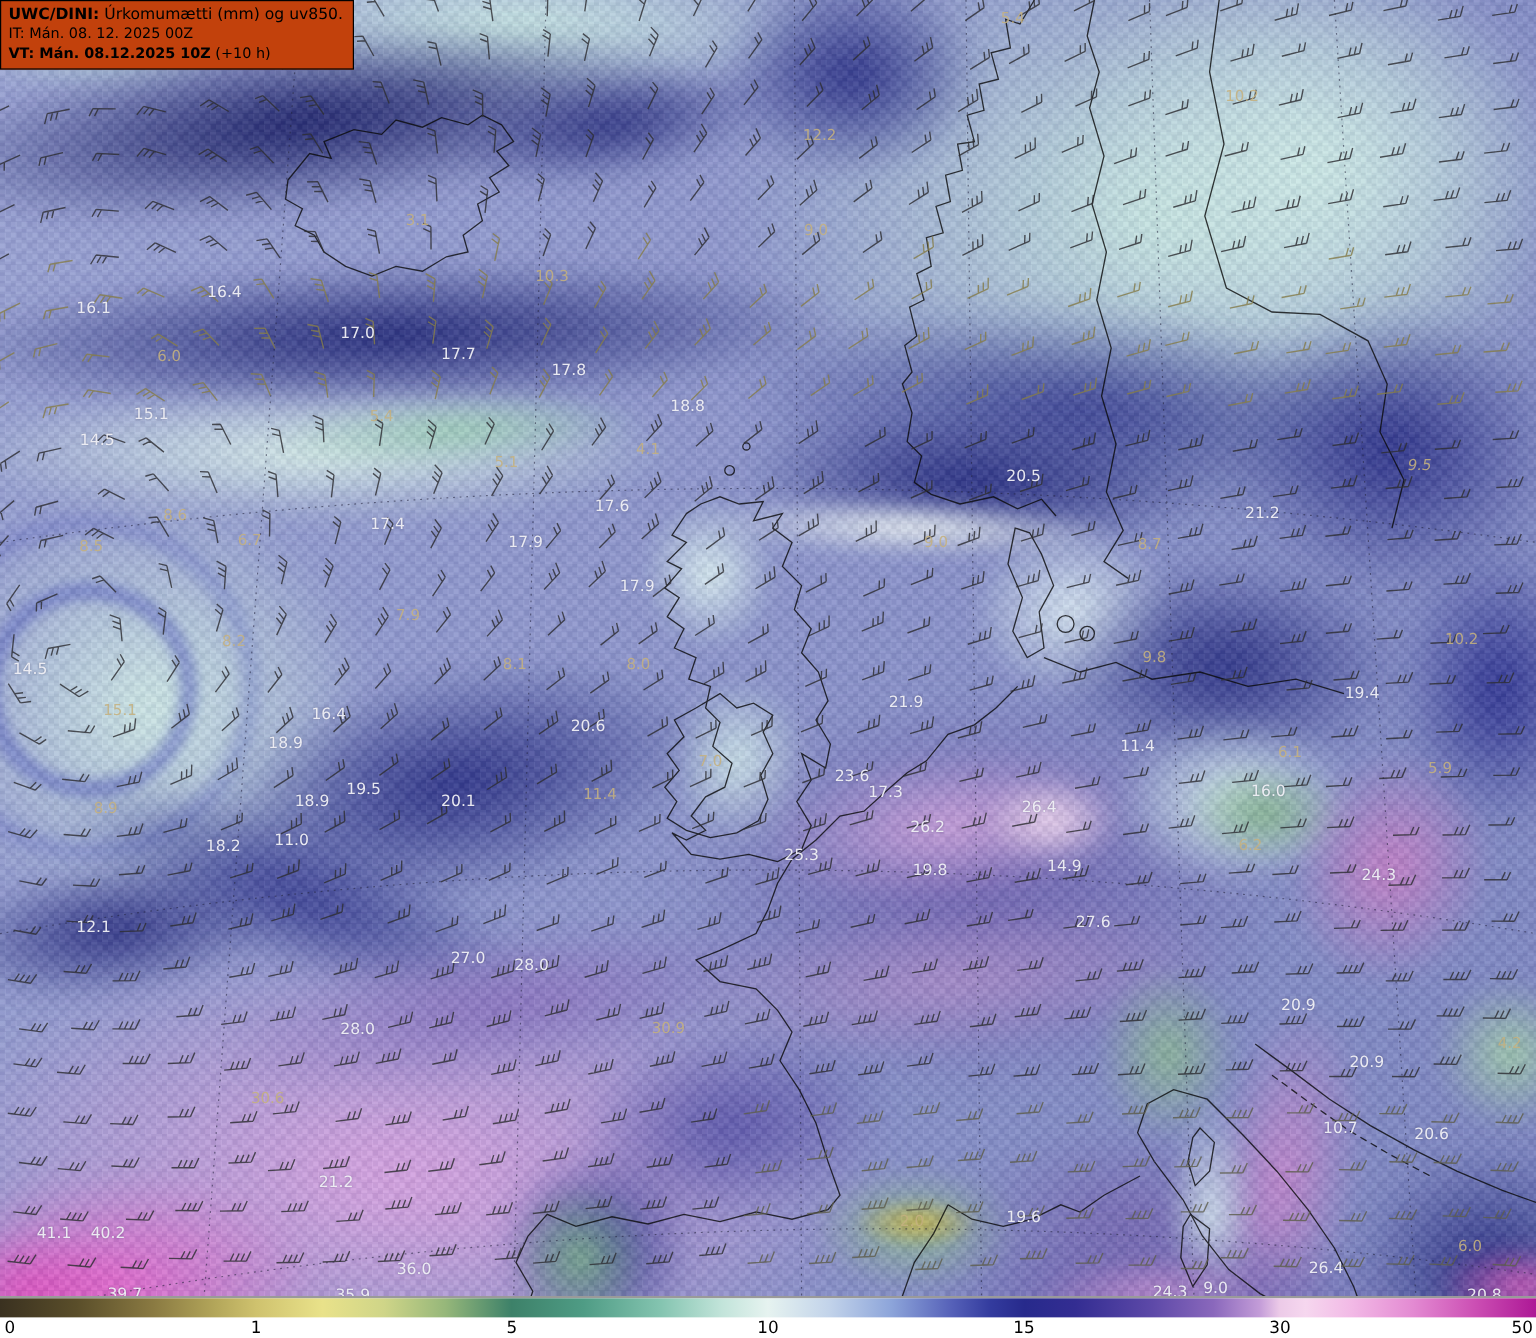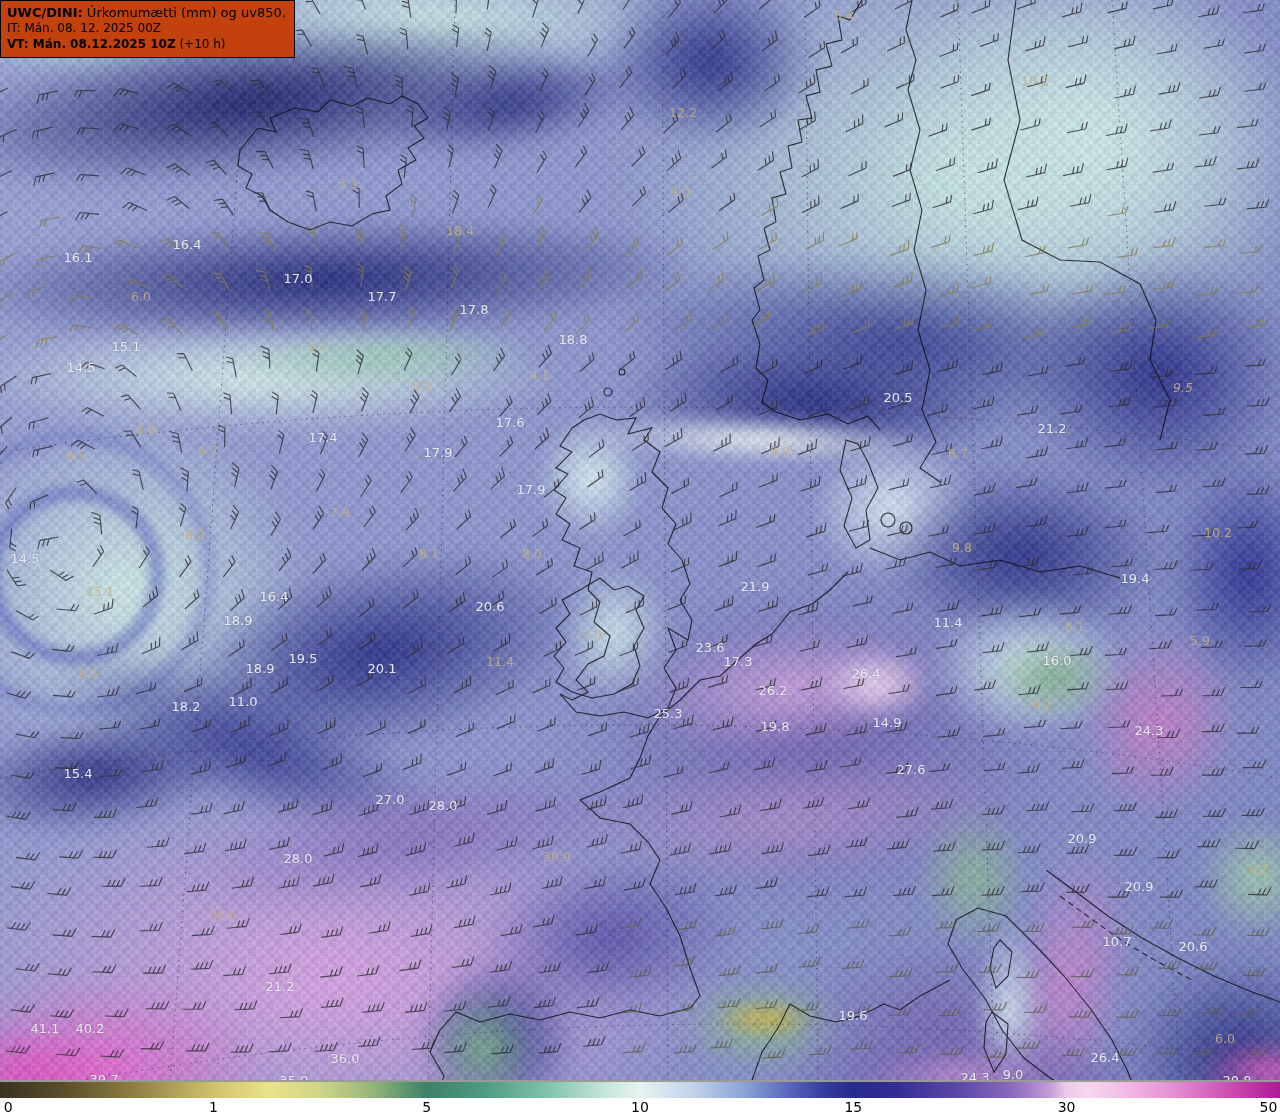--- a/index.html
+++ b/index.html
@@ -195,21 +195,21 @@
       <span class="mlabel w" style="left: 268px; top: 278px; margin-left: 30px;">17.0</span>
       <span class="mlabel w" style="left: 382px; top: 296px;">17.7</span>
       <span class="mlabel w" style="left: 474px; top: 309px;">17.8</span>
       <span class="mlabel w" style="left: 573px; top: 339px;">18.8</span>
       <span class="mlabel w" style="left: 126px; top: 346px;">15.1</span>
       <span class="mlabel w" style="left: 81px; top: 367px;">14.5</span>
       <span class="mlabel w" style="left: 323px; top: 437px;">17.4</span>
       <span class="mlabel w" style="left: 510px; top: 422px;">17.6</span>
       <span class="mlabel w" style="left: 438px; top: 452px;">17.9</span>
       <span class="mlabel w" style="left: 531px; top: 489px;">17.9</span>
-      <span class="mlabel w" style="left: 853px; top: 397px; margin-left: 45px;">20.5</span>
+      <span class="mlabel w" style="left: 853px; top: 397px;">20.5</span>
       <span class="mlabel w" style="left: 1052px; top: 428px;">21.2</span>
       <span class="mlabel w" style="left: 25px; top: 558px;">14.5</span>
       <span class="mlabel w" style="left: 274px; top: 596px;">16.4</span>
       <span class="mlabel w" style="left: 238px; top: 620px;">18.9</span>
       <span class="mlabel w" style="left: 490px; top: 606px;">20.6</span>
       <span class="mlabel w" style="left: 755px; top: 586px;">21.9</span>
       <span class="mlabel w" style="left: 1135px; top: 578px;">19.4</span>
       <span class="mlabel w" style="left: 948px; top: 622px;">11.4</span>
       <span class="mlabel w" style="left: 710px; top: 647px;">23.6</span>
       <span class="mlabel w" style="left: 738px; top: 661px;">17.3</span>
@@ -218,21 +218,21 @@
       <span class="mlabel w" style="left: 303px; top: 658px;">19.5</span>
       <span class="mlabel w" style="left: 260px; top: 668px;">18.9</span>
       <span class="mlabel w" style="left: 382px; top: 668px;">20.1</span>
       <span class="mlabel w" style="left: 773px; top: 690px;">26.2</span>
       <span class="mlabel w" style="left: 668px; top: 713px;">25.3</span>
       <span class="mlabel w" style="left: 775px; top: 726px;">19.8</span>
       <span class="mlabel w" style="left: 887px; top: 722px;">14.9</span>
       <span class="mlabel w" style="left: 1149px; top: 730px;">24.3</span>
       <span class="mlabel w" style="left: 186px; top: 706px;">18.2</span>
       <span class="mlabel w" style="left: 243px; top: 701px;">11.0</span>
-      <span class="mlabel w" style="left: 78px; top: 773px;">15.4</span>
+      <span class="mlabel w" style="left: 78px; top: 773px;">12.1</span>
       <span class="mlabel w" style="left: 390px; top: 799px;">27.0</span>
       <span class="mlabel w" style="left: 443px; top: 805px;">28.0</span>
       <span class="mlabel w" style="left: 298px; top: 858px;">28.0</span>
       <span class="mlabel w" style="left: 911px; top: 769px;">27.6</span>
       <span class="mlabel w" style="left: 1082px; top: 838px;">20.9</span>
       <span class="mlabel w" style="left: 1139px; top: 886px;">20.9</span>
       <span class="mlabel w" style="left: 1117px; top: 941px;">10.7</span>
       <span class="mlabel w" style="left: 1193px; top: 946px;">20.6</span>
       <span class="mlabel w" style="left: 280px; top: 986px;">21.2</span>
       <span class="mlabel w" style="left: 45px; top: 1028px;">41.1</span>
@@ -243,21 +243,21 @@
       <span class="mlabel w" style="left: 853px; top: 1015px;">19.6</span>
       <span class="mlabel w" style="left: 975px; top: 1077px;">24.3</span>
       <span class="mlabel w" style="left: 1105px; top: 1057px;">26.4</span>
       <span class="mlabel w" style="left: 1013px; top: 1074px;">9.0</span>
       <span class="mlabel w" style="left: 1237px; top: 1080px;">20.8</span>
       <span class="mlabel t" style="left: 348px; top: 183px;">3.1</span>
       <span class="mlabel t" style="left: 844px; top: 15px;">5.4</span>
       <span class="mlabel t" style="left: 683px; top: 112px;">12.2</span>
       <span class="mlabel t" style="left: 1035px; top: 80px;">10.2</span>
       <span class="mlabel t" style="left: 680px; top: 191px;">9.0</span>
-      <span class="mlabel t" style="left: 460px; top: 230px;">18.4</span>
+      <span class="mlabel t" style="left: 460px; top: 230px;">10.3</span>
       <span class="mlabel t" style="left: 141px; top: 296px;">6.0</span>
       <span class="mlabel t" style="left: 318px; top: 346px;">5.4</span>
       <span class="mlabel t" style="left: 540px; top: 374px;">4.1</span>
       <span class="mlabel t" style="left: 422px; top: 385px;">5.1</span>
       <span class="mlabel t" style="left: 146px; top: 429px;">8.6</span>
       <span class="mlabel t" style="left: 208px; top: 450px;">6.7</span>
       <span class="mlabel t" style="left: 76px; top: 455px;">8.5</span>
       <span class="mlabel t" style="left: 780px; top: 451px;">9.0</span>
       <span class="mlabel t" style="left: 958px; top: 453px;">8.7</span>
       <span class="mlabel t" style="left: 1183px; top: 387px; font-style: italic;">9.5</span>

